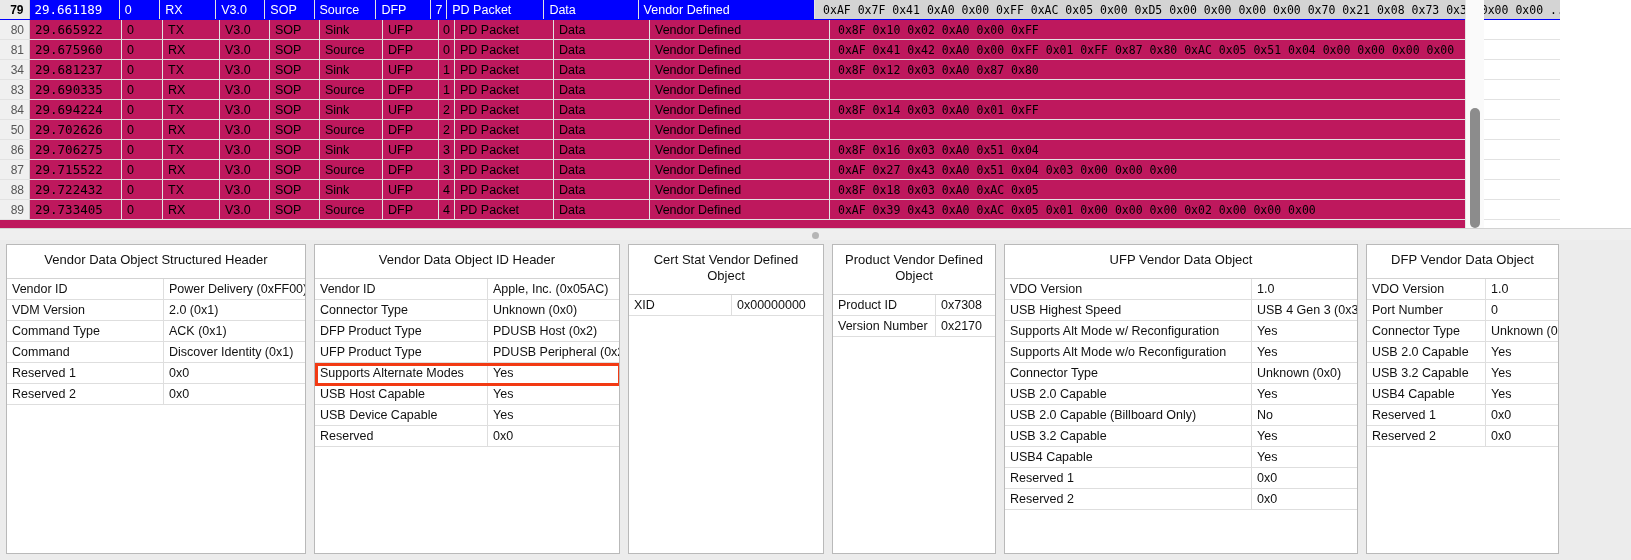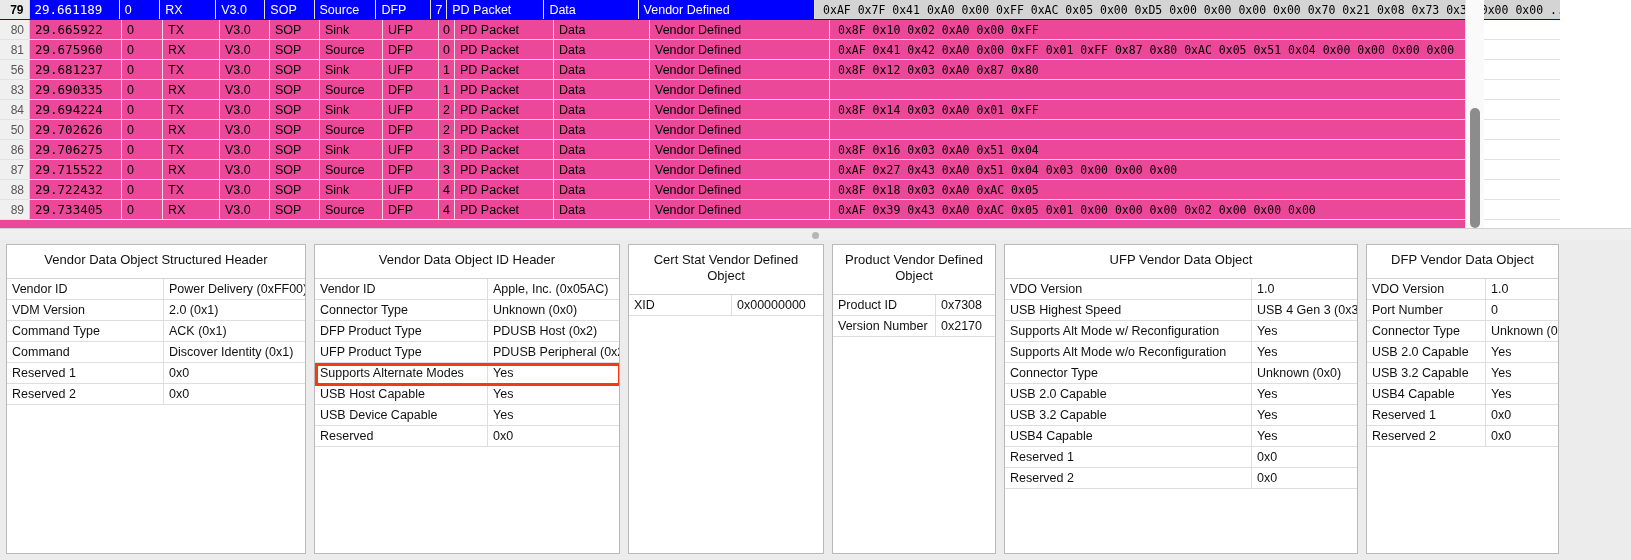--- a/index.html
+++ b/index.html
@@ -7,21 +7,21 @@
     width:1631px;height:560px;
     background:#ffffff;
     font-family:"Liberation Sans","DejaVu Sans",sans-serif;
     font-size:12.5px;
     color:#000;
     overflow:hidden;
   }
   
   #packet-area{
     position:absolute;left:0;top:0;width:1484px;height:228px;
-    background:#ec4899;
+    background:#be185d;
     border-bottom:1px solid #c0c0c0;
   }
   #packet-table{
     position:absolute;left:0;top:0;width:1560px;height:228px;
     overflow:hidden;
   }
   .prow{
     display:flex;
     height:20px;
     line-height:20px;
@@ -188,21 +188,21 @@
         <div class="c c-sop">SOP</div>
         <div class="c c-role">Source</div>
         <div class="c c-port">DFP</div>
         <div class="c c-num">0</div>
         <div class="c c-pkt">PD Packet</div>
         <div class="c c-type">Data</div>
         <div class="c c-name">Vendor Defined</div>
         <div class="c c-data">0xAF 0x41 0x42 0xA0 0x00 0xFF 0x01 0xFF 0x87 0x80 0xAC 0x05 0x51 0x04 0x00 0x00 0x00 0x00</div>
       </div>
       <div class="prow">
-        <div class="c c-idx">56</div>
+        <div class="c c-idx">34</div>
         <div class="c c-time">29.681237</div>
         <div class="c c-zero">0</div>
         <div class="c c-dir">TX</div>
         <div class="c c-ver">V3.0</div>
         <div class="c c-sop">SOP</div>
         <div class="c c-role">Sink</div>
         <div class="c c-port">UFP</div>
         <div class="c c-num">1</div>
         <div class="c c-pkt">PD Packet</div>
         <div class="c c-type">Data</div>
@@ -446,20 +446,24 @@
           </tr>
           <tr>
             <td class="k">Connector Type</td>
             <td class="v">Unknown (0x0)</td>
           </tr>
           <tr>
             <td class="k">USB 2.0 Capable</td>
             <td class="v">Yes</td>
           </tr>
           <tr>
+            <td class="k">USB 2.0 Capable (Billboard Only)</td>
+            <td class="v">No</td>
+          </tr>
+          <tr>
             <td class="k">USB 3.2 Capable</td>
             <td class="v">Yes</td>
           </tr>
           <tr>
             <td class="k">USB4 Capable</td>
             <td class="v">Yes</td>
           </tr>
           <tr>
             <td class="k">Reserved 1</td>
             <td class="v">0x0</td>

